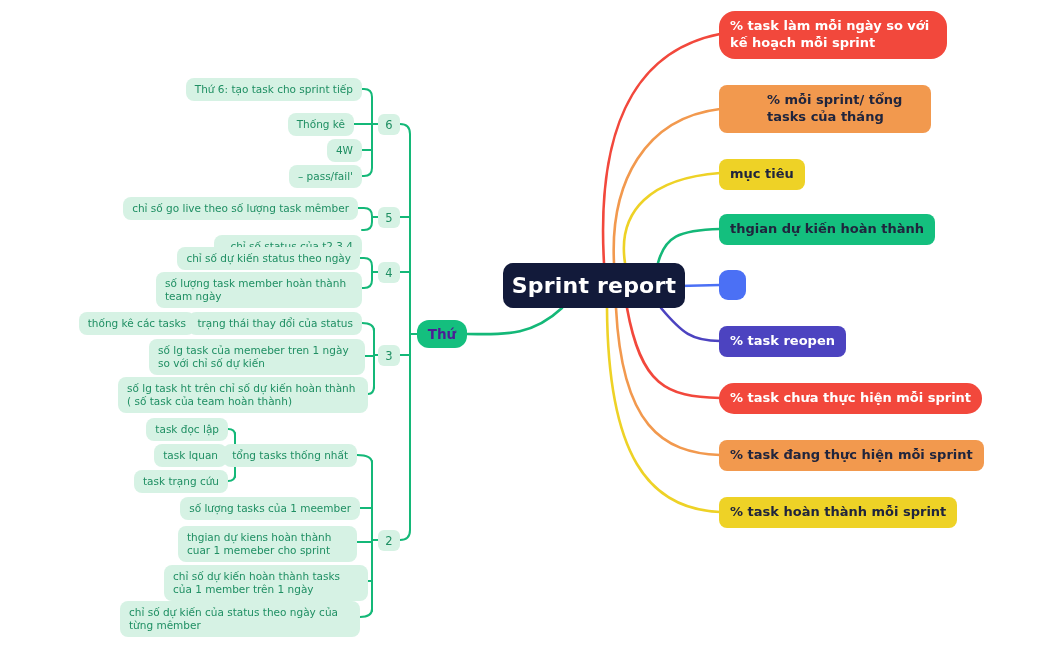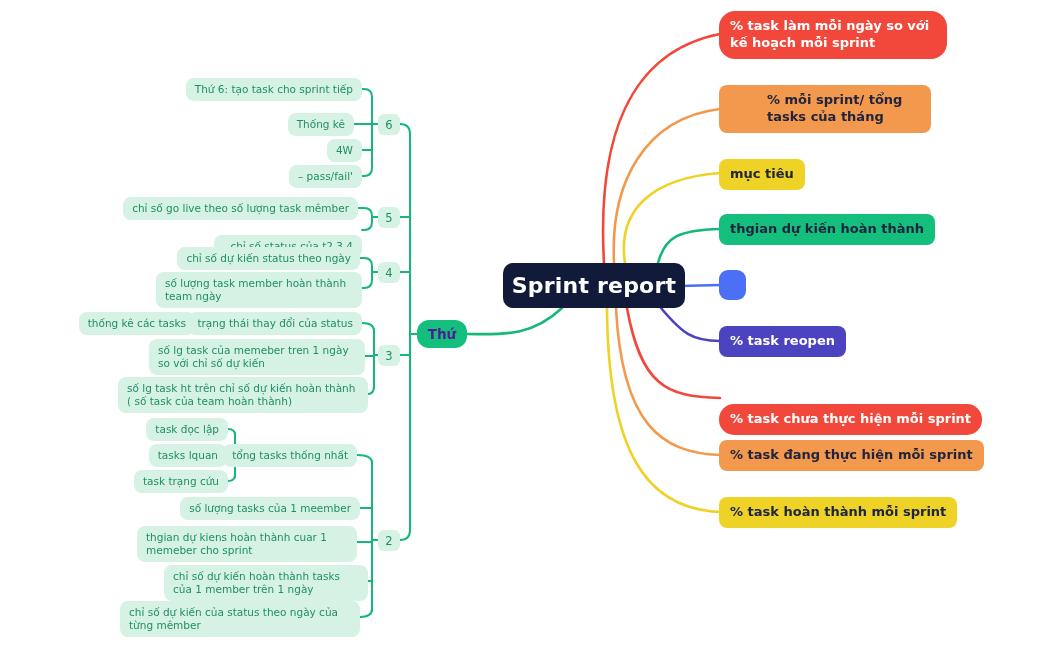--- a/index.html
+++ b/index.html
@@ -112,21 +112,21 @@
   </svg>
 
   <div class="node center" style="left:503px;top:263px;width:182px;height:45px;">Sprint report</div>
 
   <div class="node rnode wrap b-red light" style="left:719px;top:11px;width:228px;border-radius:16px;">% task làm mỗi ngày so với kế hoạch mỗi sprint</div>
   <div class="node rnode wrap b-orange dark" style="left:719px;top:85px;width:212px;padding-left:48px;">% mỗi sprint/ tổng tasks của tháng</div>
   <div class="node rnode b-yellow dark" style="left:719px;top:159px;">mục tiêu</div>
   <div class="node rnode b-green dark" style="left:719px;top:214px;">thgian dự kiến hoàn thành</div>
   <div class="node rnode b-blue light" style="left:719px;top:270px;width:27px;height:30px;border-radius:9px;padding:0;"></div>
   <div class="node rnode b-indigo light" style="left:719px;top:326px;">% task reopen</div>
-  <div class="node rnode b-red light" style="left:719px;top:404px;border-radius:15px;">% task chưa thực hiện mỗi sprint</div>
+  <div class="node rnode b-red light" style="left:719px;top:383px;border-radius:15px;">% task chưa thực hiện mỗi sprint</div>
   <div class="node rnode b-orange dark" style="left:719px;top:440px;">% task đang thực hiện mỗi sprint</div>
   <div class="node rnode b-yellow dark" style="left:719px;top:497px;">% task hoàn thành mỗi sprint</div>
 
   <div class="node root" style="left:417px;top:320px;width:50px;height:28px;">Thứ</div>
 
   <div class="num" style="left:378px;top:114px;">6</div>
   <div class="num" style="left:378px;top:207px;">5</div>
   <div class="num" style="left:378px;top:262px;">4</div>
   <div class="num" style="left:378px;top:345px;">3</div>
   <div class="num" style="left:378px;top:530px;">2</div>
@@ -141,22 +141,22 @@
 
   <div class="node mint" style="right:690px;top:247px;">chỉ số dự kiến status theo ngày</div>
   <div class="node mint wrap" style="right:688px;top:272px;width:206px;">số lượng task member hoàn thành team ngày</div>
 
   <div class="node mint" style="right:855px;top:312px;">thống kê các tasks</div>
   <div class="node mint" style="right:688px;top:312px;">trạng thái thay đổi của status</div>
   <div class="node mint wrap" style="right:685px;top:339px;width:216px;">số lg task của memeber tren 1 ngày so với chỉ số dự kiến</div>
   <div class="node mint wrap" style="right:682px;top:377px;width:250px;">số lg task ht trên chỉ số dự kiến hoàn thành ( số task của team hoàn thành)</div>
 
   <div class="node mint" style="right:822px;top:418px;">task đọc lập</div>
-  <div class="node mint" style="right:823px;top:444px;">tasks lquan</div>
+  <div class="node mint" style="right:823px;top:444px;">task lquan</div>
   <div class="node mint" style="right:822px;top:470px;">task trạng cứu</div>
 
   <div class="node mint" style="right:693px;top:444px;">tổng tasks thống nhất</div>
   <div class="node mint" style="right:690px;top:497px;">số lượng tasks của 1 meember</div>
-  <div class="node mint wrap" style="right:693px;top:526px;width:220px;margin-left:44px;">thgian dự kiens hoàn thành cuar 1 memeber cho sprint</div>
+  <div class="node mint wrap" style="right:693px;top:526px;width:179px;margin-left:44px;">thgian dự kiens hoàn thành cuar 1 memeber cho sprint</div>
   <div class="node mint wrap" style="right:682px;top:565px;width:204px;">chỉ số dự kiến hoàn thành tasks của 1 member trên 1 ngày</div>
   <div class="node mint wrap" style="right:690px;top:601px;width:240px;">chỉ số dự kiến của status theo ngày của từng mêmber</div>
 
 </div>
 
 </body></html>

